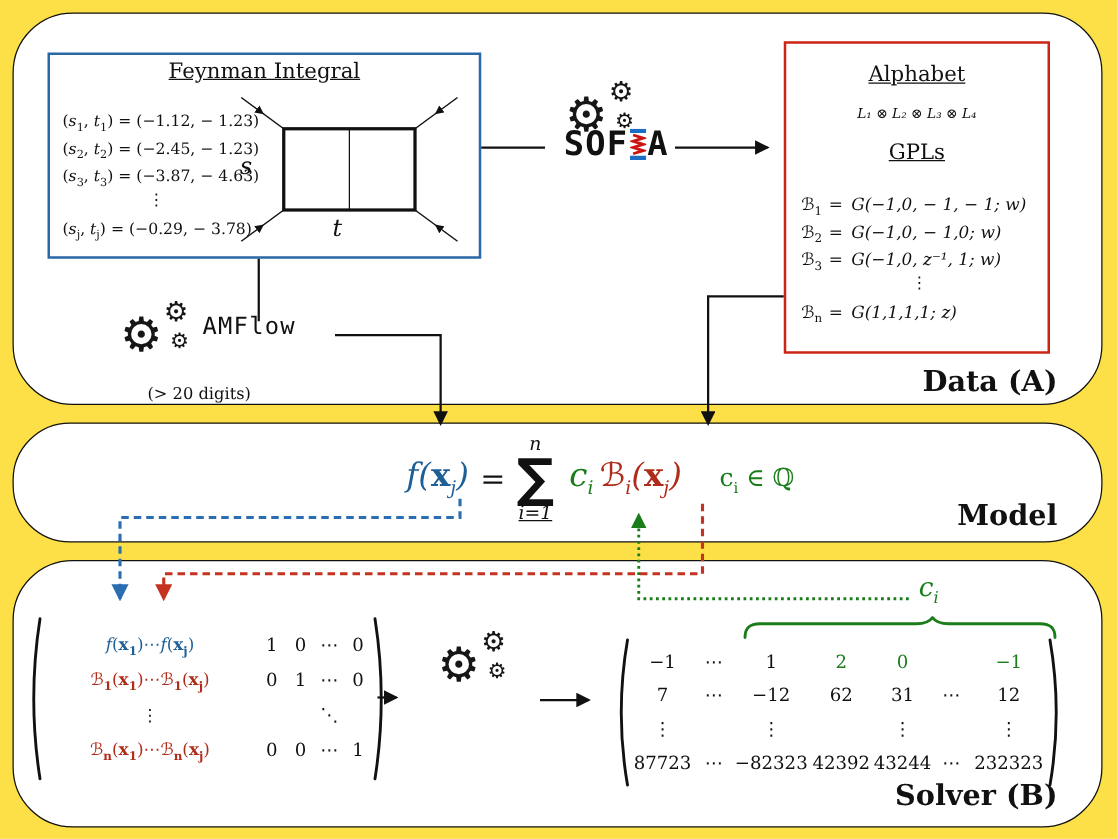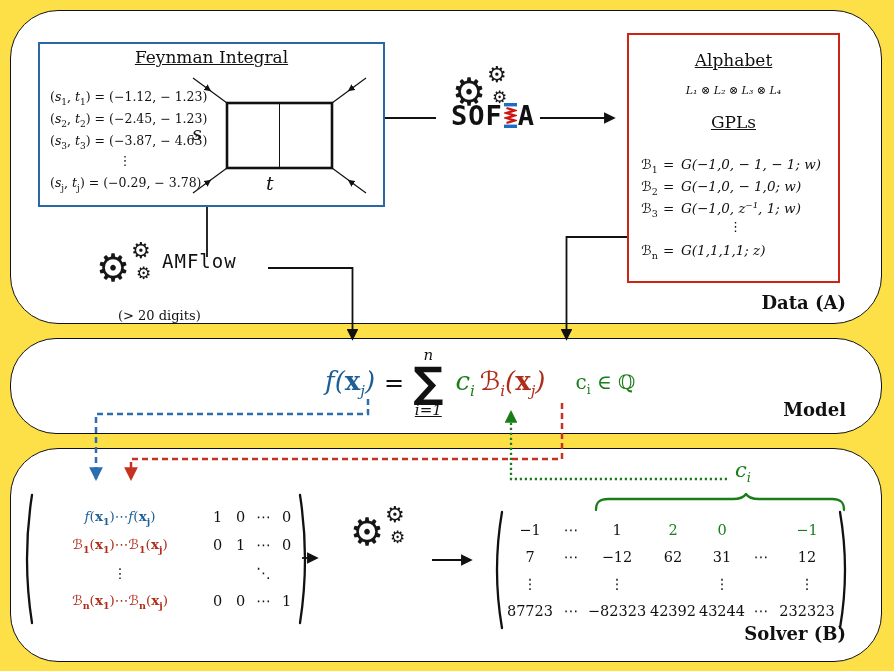--- a/index.html
+++ b/index.html
@@ -6,21 +6,21 @@
   body { background:#fff; }
   .canvas { position:relative; width:894px; height:671px; background:#fde047;
             font-family:"DejaVu Serif","DejaVu Sans",serif; color:#111; overflow:hidden; }
 
   .round-box { position:absolute; border:1.7px solid #111; border-radius:48px; background:#fff; }
   #data-box   { left:10px; top:10px;  width:872px; height:314px; }
   #model-box  { left:10px; top:338px; width:872px; height:96px; border-radius:46px; }
   #solver-box { left:10px; top:448px; width:872px; height:214px; }
 
   .corner-label { position:absolute; left:650px; width:196px; text-align:right;
-                  font-weight:bold; font-size:18px; }
+                  font-weight:bold; font-size:23px; }
   #data-label   { top:292px; }
   #model-label  { top:399px; }
   #solver-label { top:623px; }
 
   
   #feynman-box { position:absolute; left:38px; top:42px; width:347px; height:165px;
                  border:2px solid #2a67a5; background:#fff; }
   .box-title { text-align:center; font-size:17px; text-decoration:underline; }
   #feynman-box .box-title { margin-top:3px; }
   #kin-list { position:absolute; left:10px; top:42px; width:162px; font-size:12.5px; }

